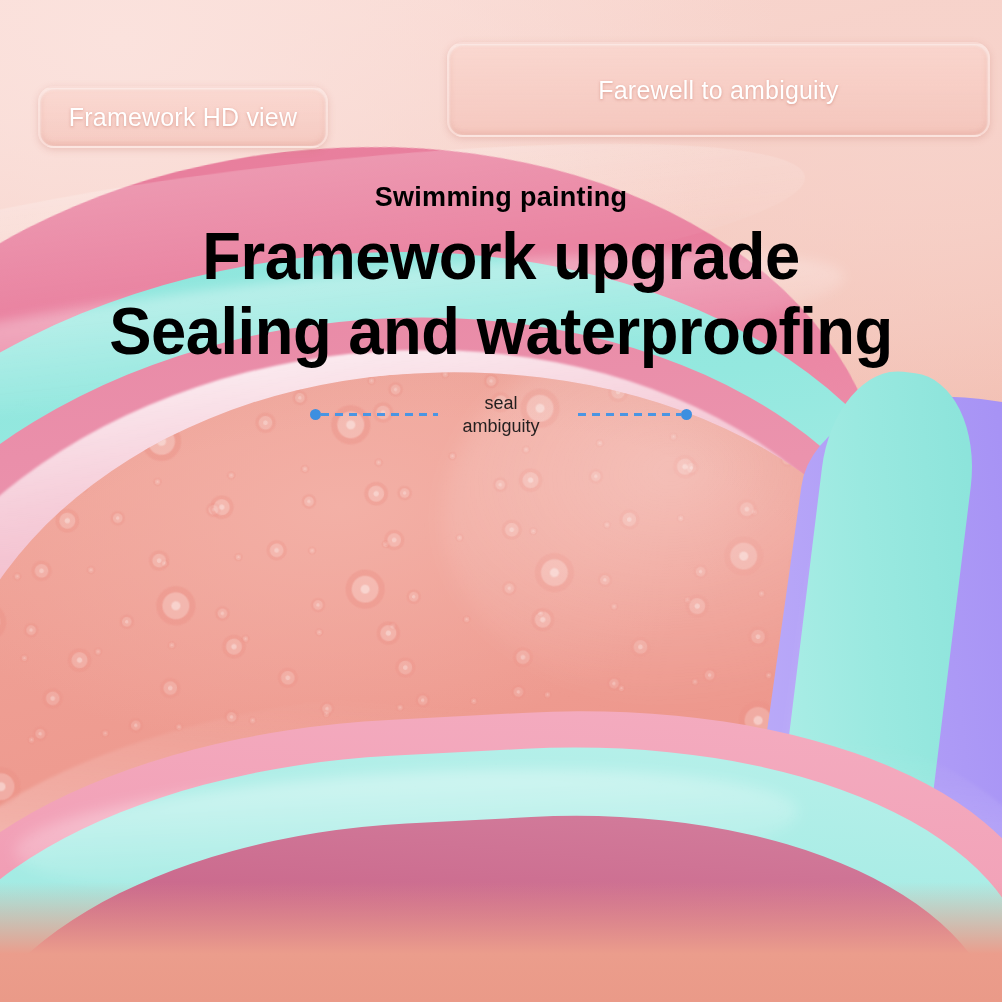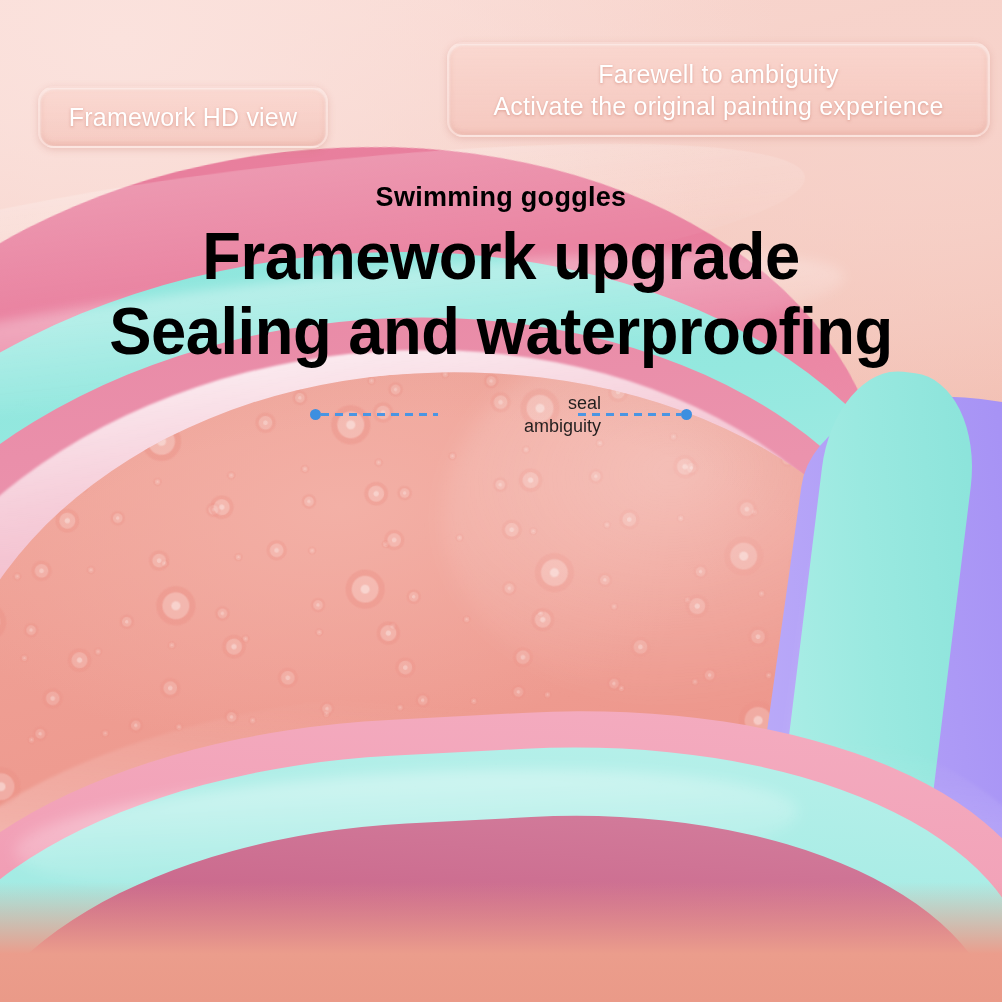--- a/index.html
+++ b/index.html
@@ -334,21 +334,21 @@
     left: 0;
     top: 392px;
     width: 1002px;
     height: 60px;
   }
   .callout-text {
     position: absolute;
     left: 401px;
     top: 0;
     width: 200px;
-    text-align: right;
+    text-align: center;
     color: #231f1f;
     font-size: 18px;
     font-weight: 500;
     line-height: 1.30;
   }
   .leader {
     position: absolute;
     top: 17px;
     height: 10px;
     display: flex;
@@ -400,25 +400,24 @@
   </div>
 
   <div class="overlay">
 
     <div class="badge" id="badge-underwater">
       <span>Framework HD view</span>
     </div>
 
     <div class="badge" id="badge-farewell">
       <span class="line">Farewell to ambiguity</span>
-      <span class="line">Activate the original painting experience</span>
     </div>
 
     <div id="headline-block">
-      <div id="product-subtitle">Swimming goggles</div>
+      <div id="product-subtitle">Swimming painting</div>
       <div class="headline-line">Framework upgrade</div>
       <div class="headline-line">Sealing and waterproofing</div>
     </div>
 
     <div id="callout">
       <div class="leader" id="leader-left">
         <span class="dot"></span>
         <span class="dash"></span>
       </div>
       <div class="callout-text">

